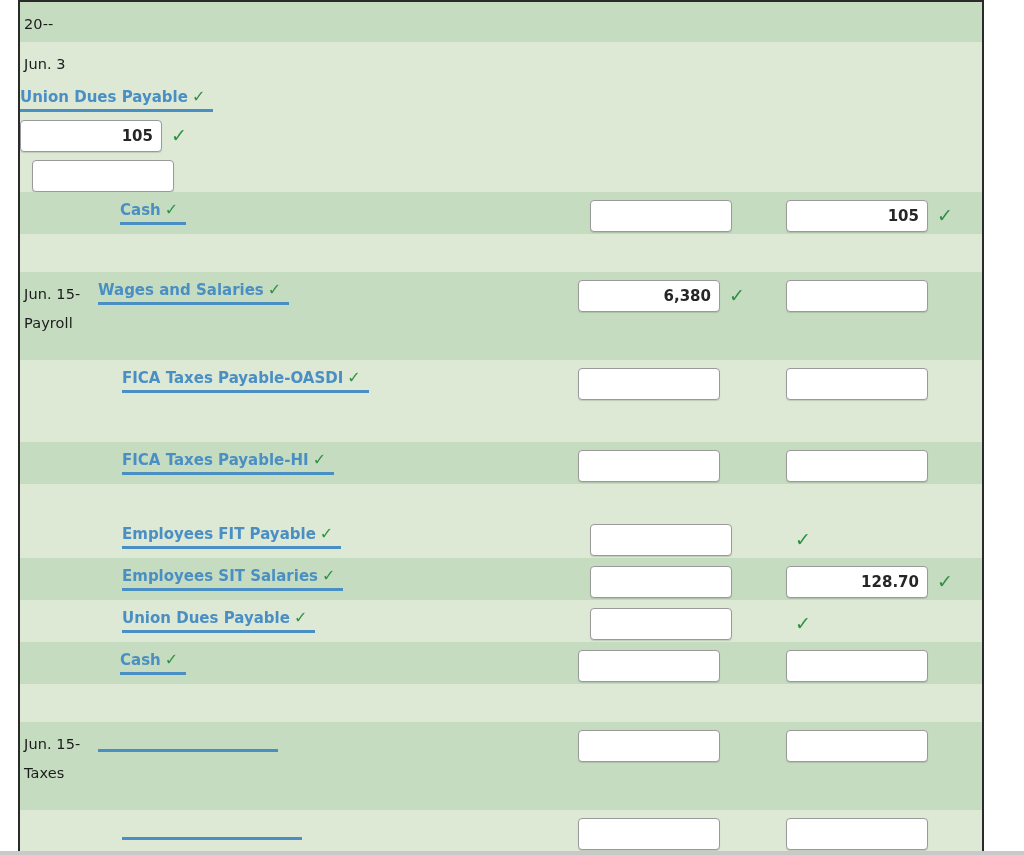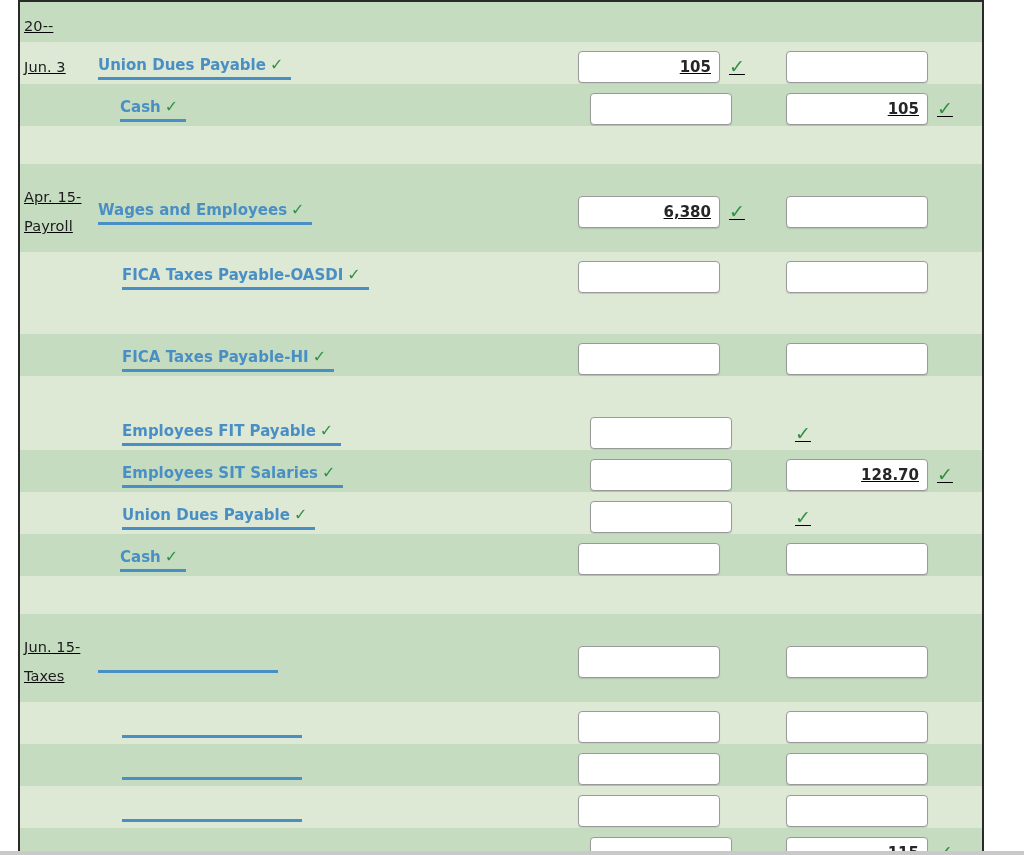--- a/index.html
+++ b/index.html
@@ -34,24 +34,23 @@
 
   .journal-inner {
     position: relative;
     width: 100%;
   }
 
   
   .jrow {
     position: relative;
     display: flex;
-    align-items: center;
+    align-items: flex-start;
     box-sizing: border-box;
     width: 100%;
-    text-decoration: underline;
   }
   .jrow.dark  { background: #c6dcc1; }
   .jrow.light { background: #dde8d5; }
 
   
   .date-cell {
     width: 74px;
     min-width: 74px;
     padding-left: 4px;
     padding-top: 8px;
@@ -169,21 +168,21 @@
   <div class="top-hairline"></div>
 
   <div class="journal-frame">
     <div class="journal-inner" id="journal-rows">
         <div class="jrow dark" style="min-height: 40px;">
           <div class="date-cell"><span>20--</span></div>
           <div class="acct-cell"></div>
           <div class="amt-cell"></div>
           <div class="amt-cell"></div>
         </div>
-        <div class="jrow light" style="min-height: 42px;">
+        <div class="jrow light" style="min-height: 42px; flex-direction: column;">
           <div class="date-cell"><span>Jun. 3</span></div>
           <div class="acct-cell"><span class="acct-link ind0"><span>Union Dues Payable</span><span class="chk">✓</span></span></div>
           <div class="amt-cell">
             <input type="text" class="amt-box" readonly="" value="105" style="">
             <span class="amt-chk">✓</span>
           </div>
           <div class="amt-cell" style="padding-left: 12px;">
             <input type="text" class="amt-box" readonly="" style="">
             <span class="spacer-pad"></span>
           </div>
@@ -200,22 +199,22 @@
             <span class="amt-chk">✓</span>
           </div>
         </div>
         <div class="jrow light" style="min-height: 38px;">
           <div class="date-cell"><span></span></div>
           <div class="acct-cell"></div>
           <div class="amt-cell"></div>
           <div class="amt-cell"></div>
         </div>
         <div class="jrow dark" style="min-height: 88px;">
-          <div class="date-cell"><span>Apr. 15-Payroll</span></div>
-          <div class="acct-cell"><span class="acct-link ind0"><span>Wages and Employees</span><span class="chk">✓</span></span></div>
+          <div class="date-cell"><span>Jun. 15-Payroll</span></div>
+          <div class="acct-cell"><span class="acct-link ind0"><span>Wages and Salaries</span><span class="chk">✓</span></span></div>
           <div class="amt-cell">
             <input type="text" class="amt-box" readonly="" value="6,380" style="">
             <span class="amt-chk">✓</span>
           </div>
           <div class="amt-cell" style="padding-left: 12px;">
             <input type="text" class="amt-box" readonly="" style="">
             <span class="spacer-pad"></span>
           </div>
         </div>
         <div class="jrow light" style="min-height: 42px;">

